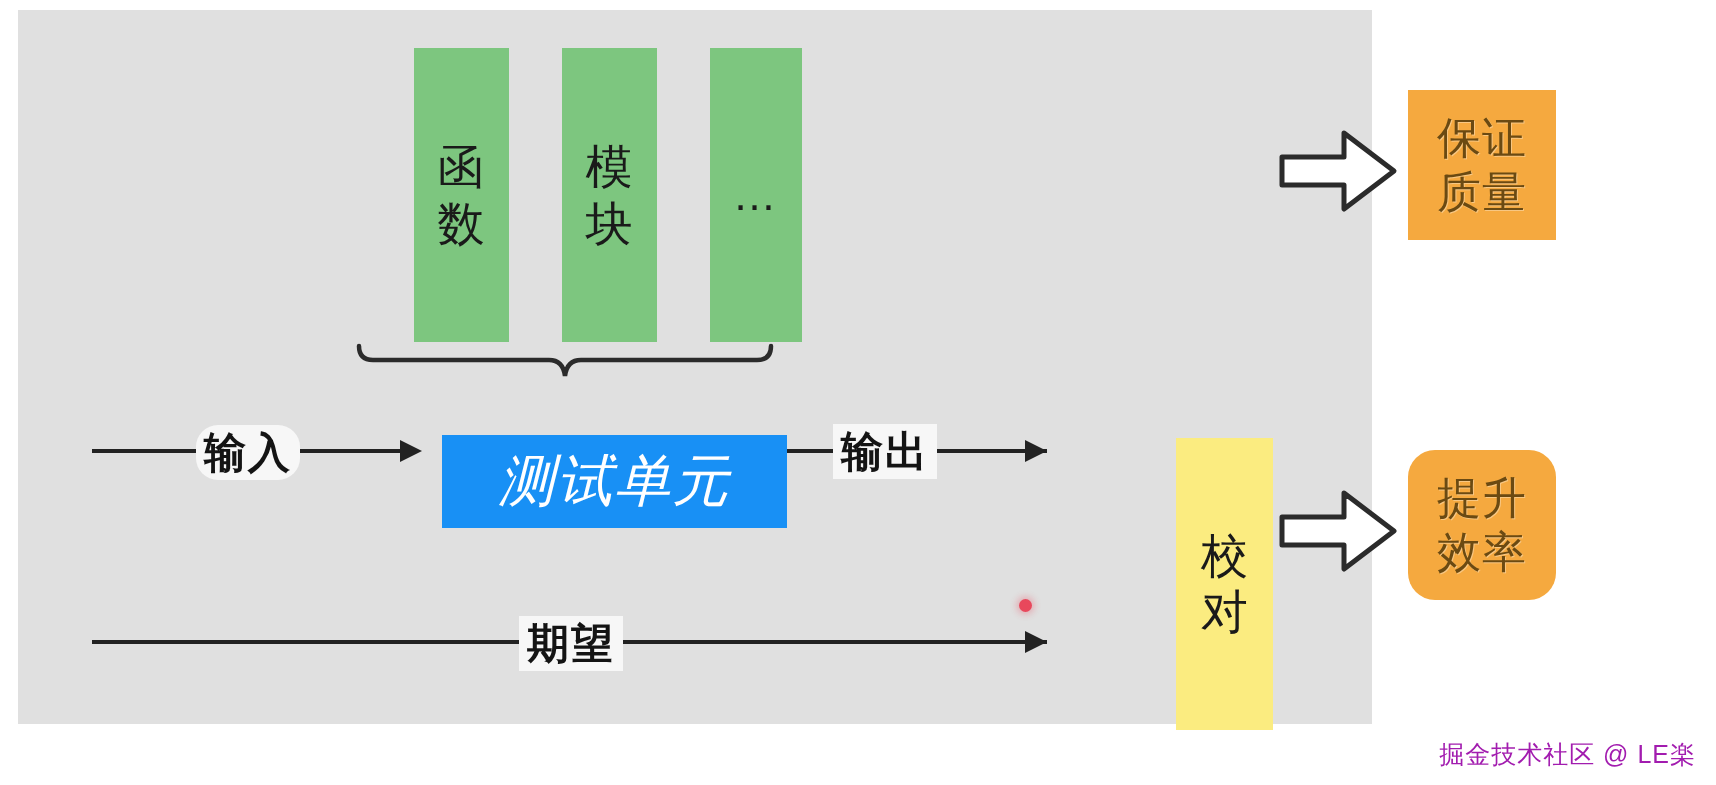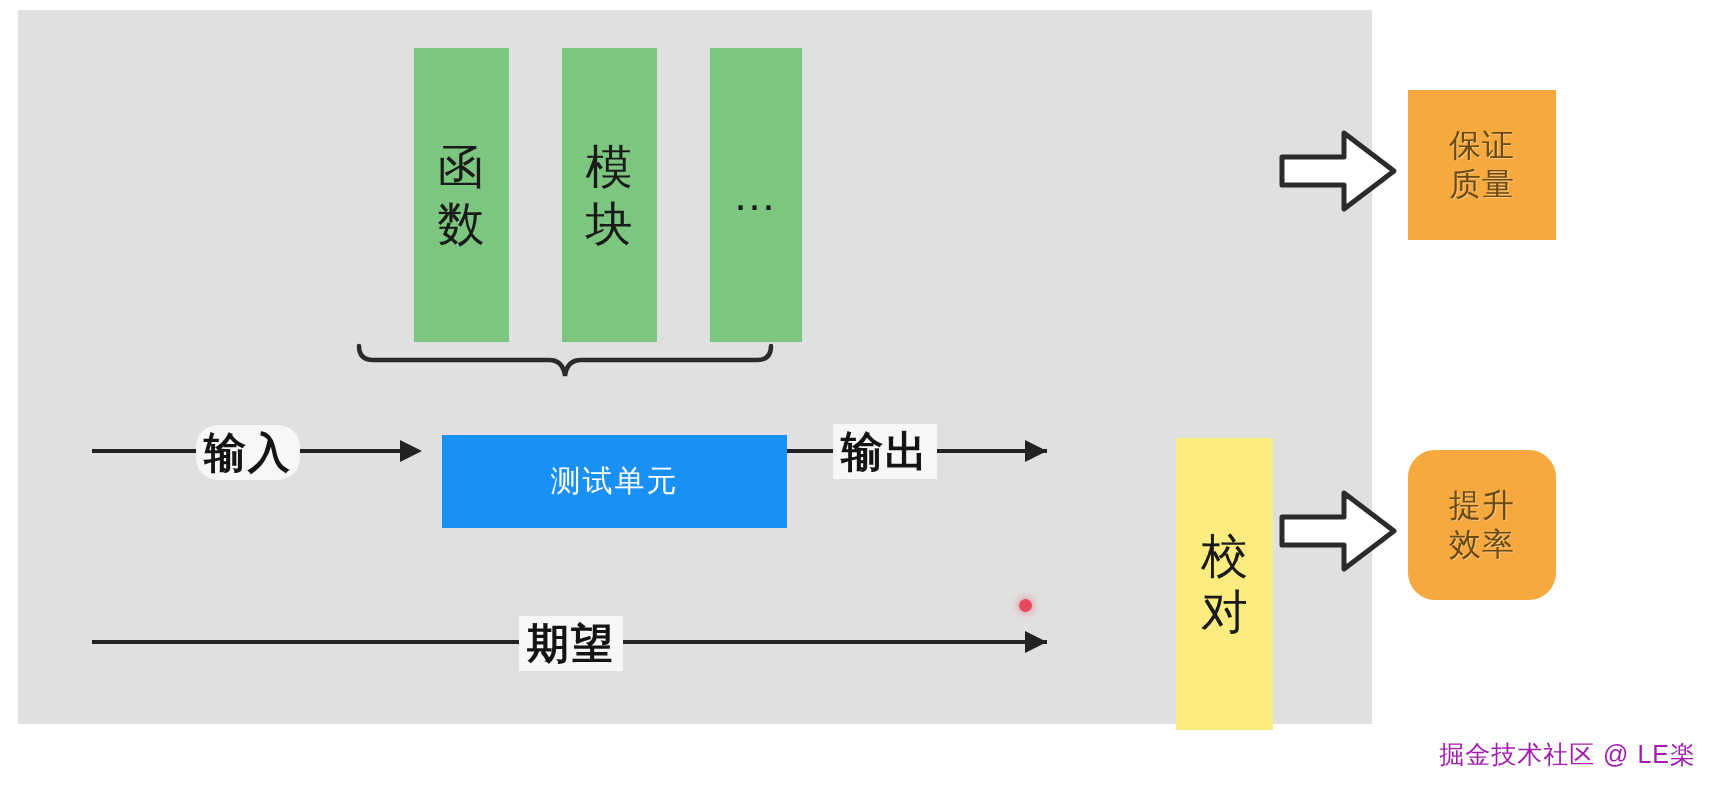--- a/index.html
+++ b/index.html
@@ -68,22 +68,23 @@
     position: absolute;
     left: 442px;
     top: 435px;
     width: 345px;
     height: 93px;
     background: #1890f5;
     color: #ffffff;
     display: flex;
     align-items: center;
     justify-content: center;
-    font-size: 30px;
+    font-size: 56px;
     letter-spacing: 2px;
+    font-style: italic;
   }
 
   
   .yellow-box {
     position: absolute;
     left: 1176px;
     top: 438px;
     width: 97px;
     height: 292px;
     background: #fbec80;
@@ -136,21 +137,21 @@
   .orange-box {
     position: absolute;
     width: 148px;
     height: 150px;
     background: #f5a93f;
     display: flex;
     flex-direction: column;
     align-items: center;
     justify-content: center;
     color: #6b4a12;
-    font-size: 32px;
+    font-size: 44px;
     line-height: 1.22;
     letter-spacing: 1px;
     text-shadow: 1px 1px 0 rgba(255,255,255,0.35);
   }
   .orange-box .ch { display: block; }
   .orange-box.o1 { left: 1408px; top: 90px; }
   .orange-box.o2 { left: 1408px; top: 450px; border-radius: 27px; }
 
   
   .cursor-dot {

